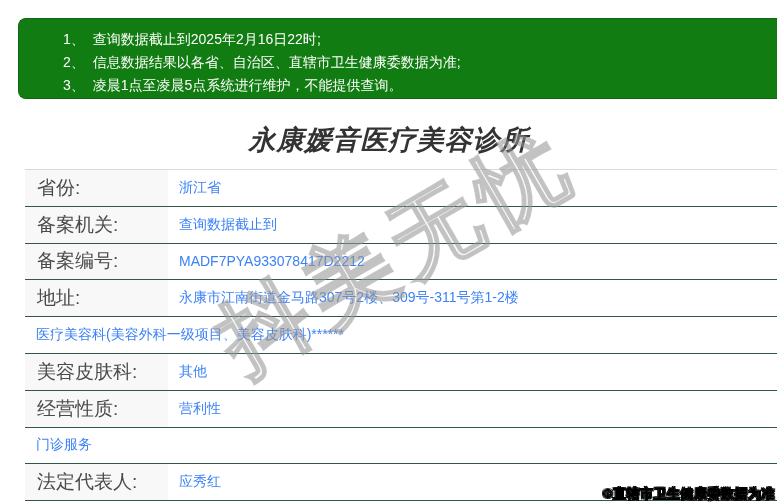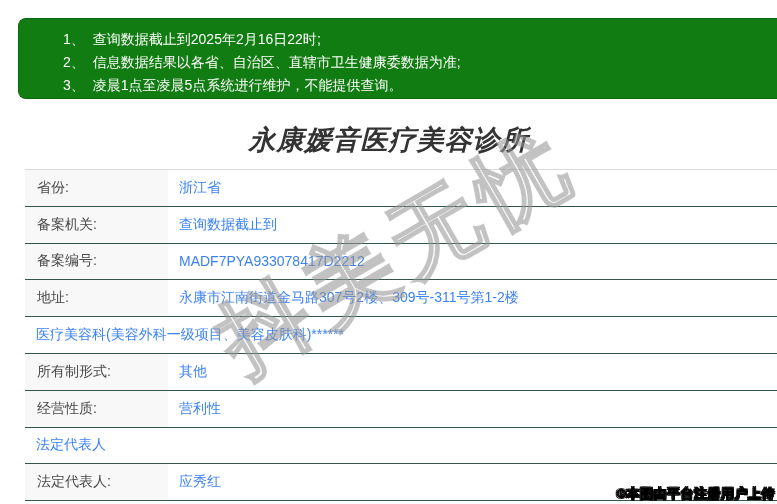--- a/index.html
+++ b/index.html
@@ -38,21 +38,21 @@
   .info-row{
     display:flex;align-items:stretch;
     height:35.8px;
     border-bottom:1.5px solid #33564a;
   }
   .info-label{
     width:131px;min-width:131px;
     background:#f8f8f8;
     display:flex;align-items:center;
     padding-left:12px;
-    font-size:14px;color:#4a4a4a;
+    font-size:19px;color:#4a4a4a;
   }
   .info-value{
     display:flex;align-items:center;
     padding-left:7px;margin-left:4px;
     font-size:14px;color:#3b82f6;
     white-space:nowrap;
   }
   
   .watermark{
     position:absolute;left:201px;top:208px;width:390px;height:88px;
@@ -110,31 +110,31 @@
     <div class="info-value">MADF7PYA933078417D2212</div>
   </div>
   <div class="info-row">
     <div class="info-label">地址:</div>
     <div class="info-value">永康市江南街道金马路307号2楼、309号-311号第1-2楼</div>
   </div>
   <div class="info-row">
     <div class="info-value">医疗美容科(美容外科一级项目、美容皮肤科)******</div>
   </div>
   <div class="info-row">
-    <div class="info-label">所有制形式:</div>
+    <div class="info-label">美容皮肤科:</div>
     <div class="info-value">其他</div>
   </div>
   <div class="info-row">
     <div class="info-label">经营性质:</div>
     <div class="info-value">营利性</div>
   </div>
   <div class="info-row">
-    <div class="info-value">法定代表人</div>
+    <div class="info-value">门诊服务</div>
   </div>
   <div class="info-row">
     <div class="info-label">法定代表人:</div>
     <div class="info-value">应秀红</div>
   </div>
 </div>
 
 <div class="watermark">抖美无忧</div>
 
-<div class="copyright">©本图由平台注册用户上传</div>
+<div class="copyright">©直辖市卫生健康委数据为准</div>
 
 </body></html>

